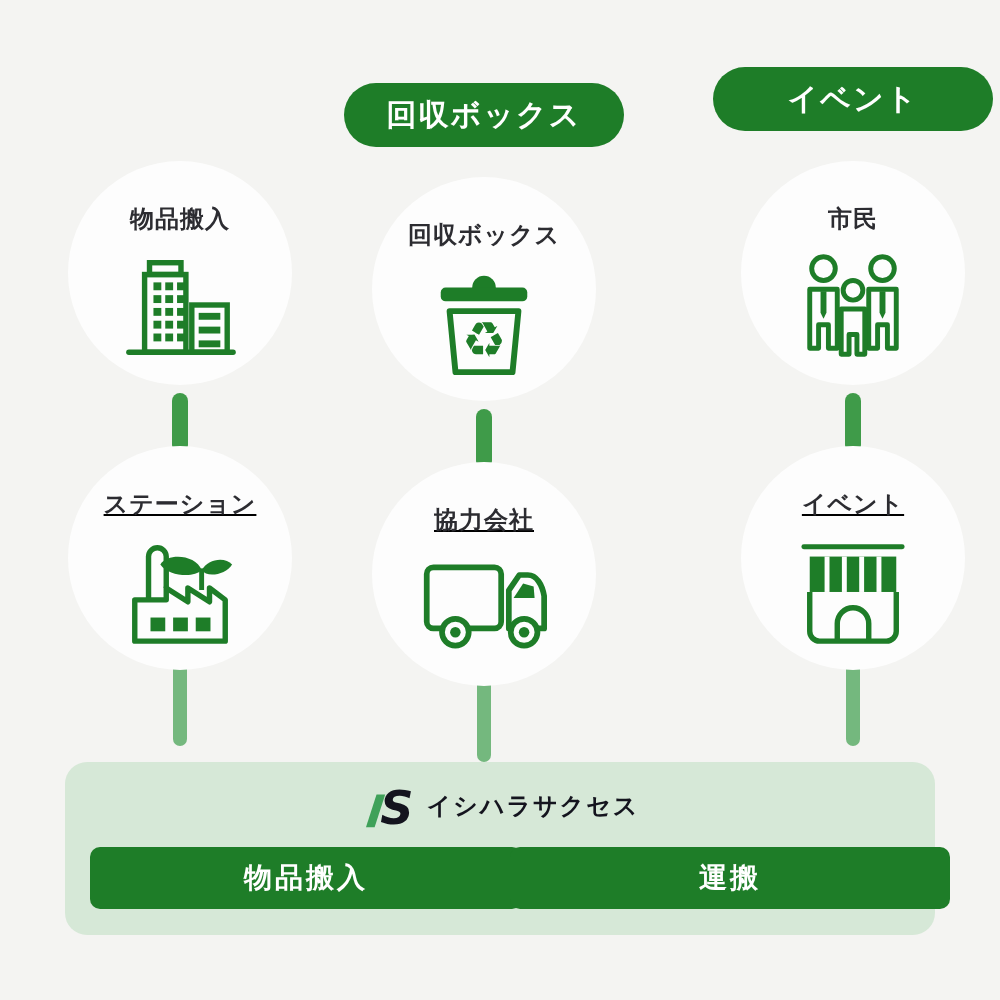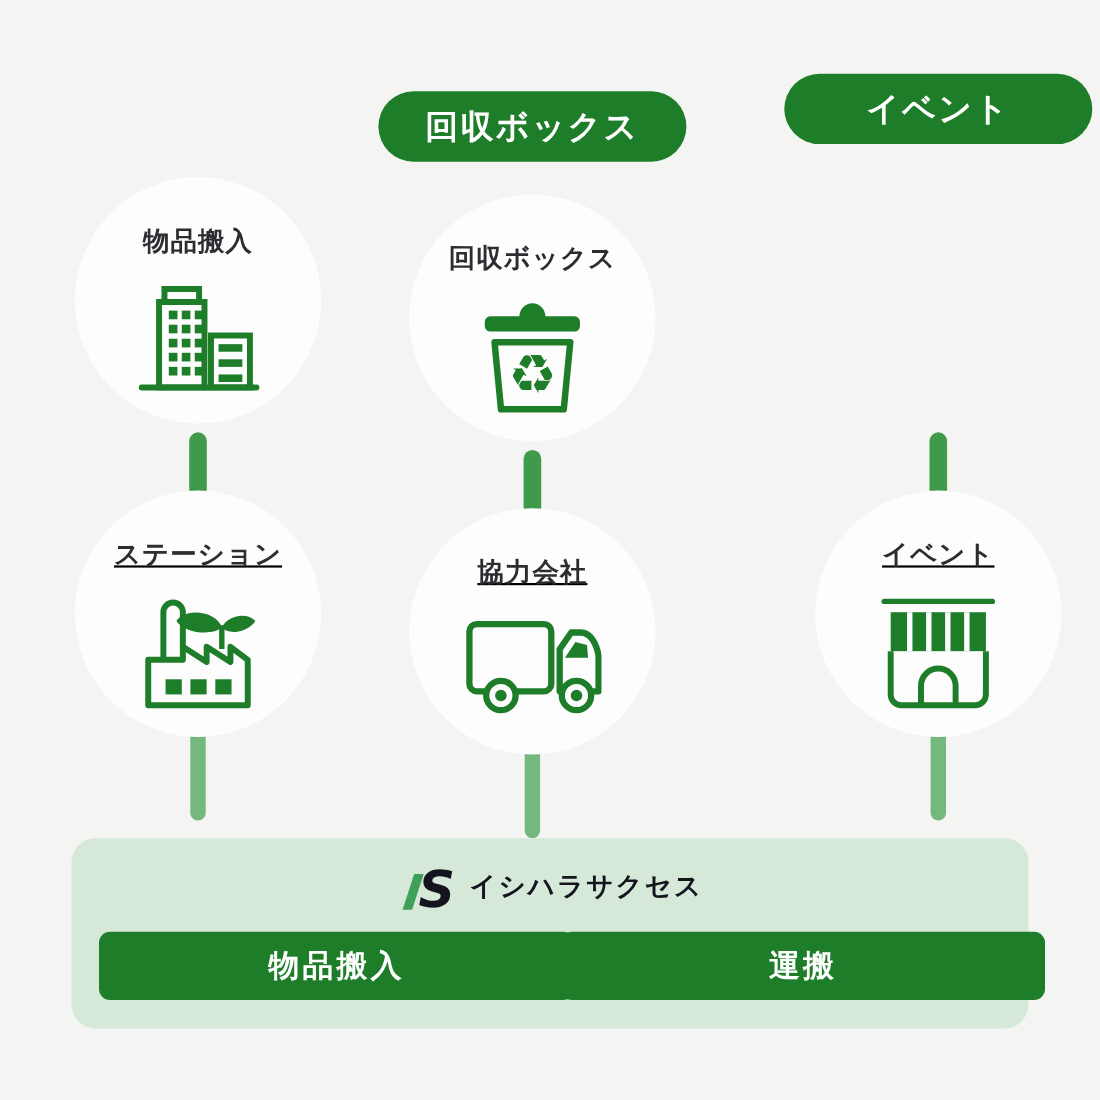--- a/index.html
+++ b/index.html
@@ -170,20 +170,39 @@
         </svg>
       </div>
     </div>
   </div>
 
   <div class="column col-2">
     <div class="pill">イベント</div>
     <div class="connector-dark"></div>
     <div class="connector-light"></div>
 
+    <div class="node node-top">
+      <div class="node-label">市民</div>
+      <div class="node-icon">
+        <svg viewBox="0 0 120 120" width="118" height="118">
+          <g stroke="#1e7d28" stroke-width="5" fill="none">
+            <circle cx="30" cy="23" r="12"></circle>
+            <path d="M16,44 H44 V104 H35 V80 H25 V104 H16 Z" stroke-linejoin="round"></path>
+            <circle cx="90" cy="23" r="12"></circle>
+            <path d="M76,44 H104 V104 H95 V80 H85 V104 H76 Z" stroke-linejoin="round"></path>
+          </g>
+          <path d="M27,46 h6 v22 l-3,6 l-3,-6 z" fill="#1e7d28"></path>
+          <path d="M87,46 h6 v22 l-3,6 l-3,-6 z" fill="#1e7d28"></path>
+          <g stroke="#1e7d28" stroke-width="5" fill="#fdfdfd">
+            <circle cx="60" cy="45" r="10"></circle>
+            <path d="M48,64 H72 V110 H64 V90 H56 V110 H48 Z" stroke-linejoin="round"></path>
+          </g>
+        </svg>
+      </div>
+    </div>
 
     <div class="node node-bottom">
       <div class="node-label">イベント</div>
       <div class="node-icon">
         <svg viewBox="0 0 120 120" width="118" height="118">
           <line x1="10" y1="16" x2="110" y2="16" stroke="#1e7d28" stroke-width="5" stroke-linecap="round"></line>
           <rect x="16" y="26" width="88" height="36" fill="#1e7d28"></rect>
           <g stroke="#fdfdfd" stroke-width="5">
             <line x1="33.6" y1="26" x2="33.6" y2="62"></line>
             <line x1="51.2" y1="26" x2="51.2" y2="62"></line>

